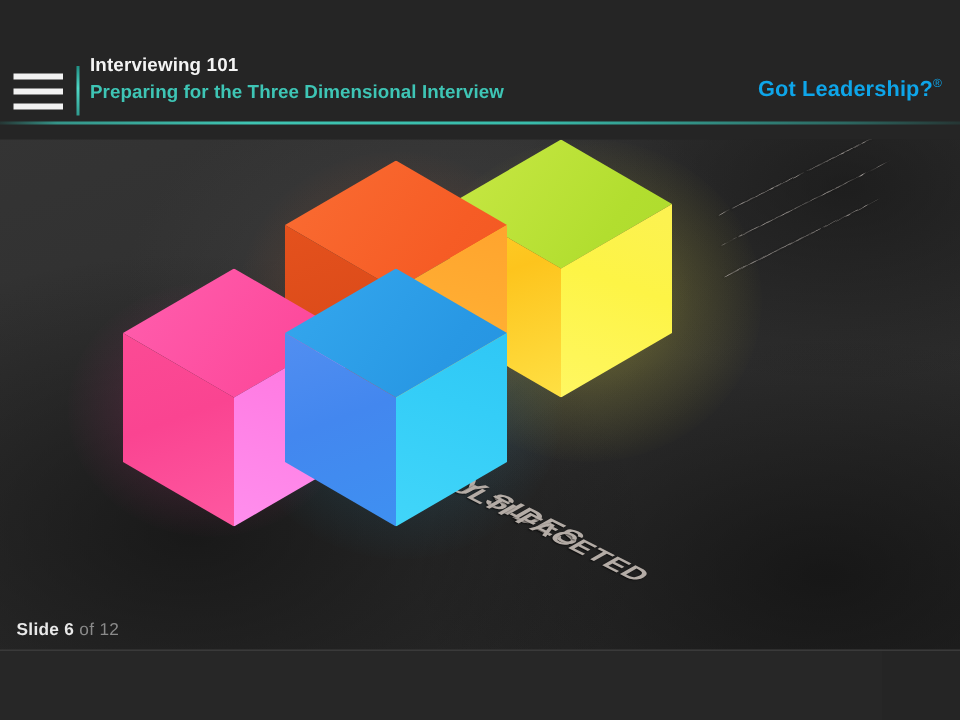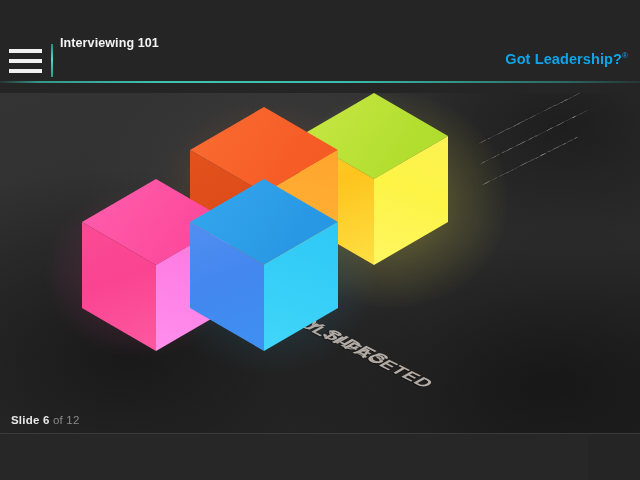--- a/index.html
+++ b/index.html
@@ -237,20 +237,21 @@
     <div class="hamburger">
       <span></span>
       <span></span>
       <span></span>
     </div>
 
     <div class="header-divider-v"></div>
 
     <div class="header-titles">
       <div class="course-title">Interviewing 101</div>
+      <div class="course-subtitle">Preparing for the Three Dimensional Interview</div>
     </div>
 
     <div class="brand"><span>Got Leadership?</span><sup>®</sup></div>
 
     <div class="header-rule"></div>
   </div>
 
   <div class="footer">
     <div class="footer-rule"></div>
     <div class="slide-counter"><span class="strong">Slide</span><span class="strong">&nbsp;</span><span class="strong">6</span><span class="dim">&nbsp;</span><span class="dim">of</span><span class="dim">&nbsp;</span><span class="dim">12</span></div>

